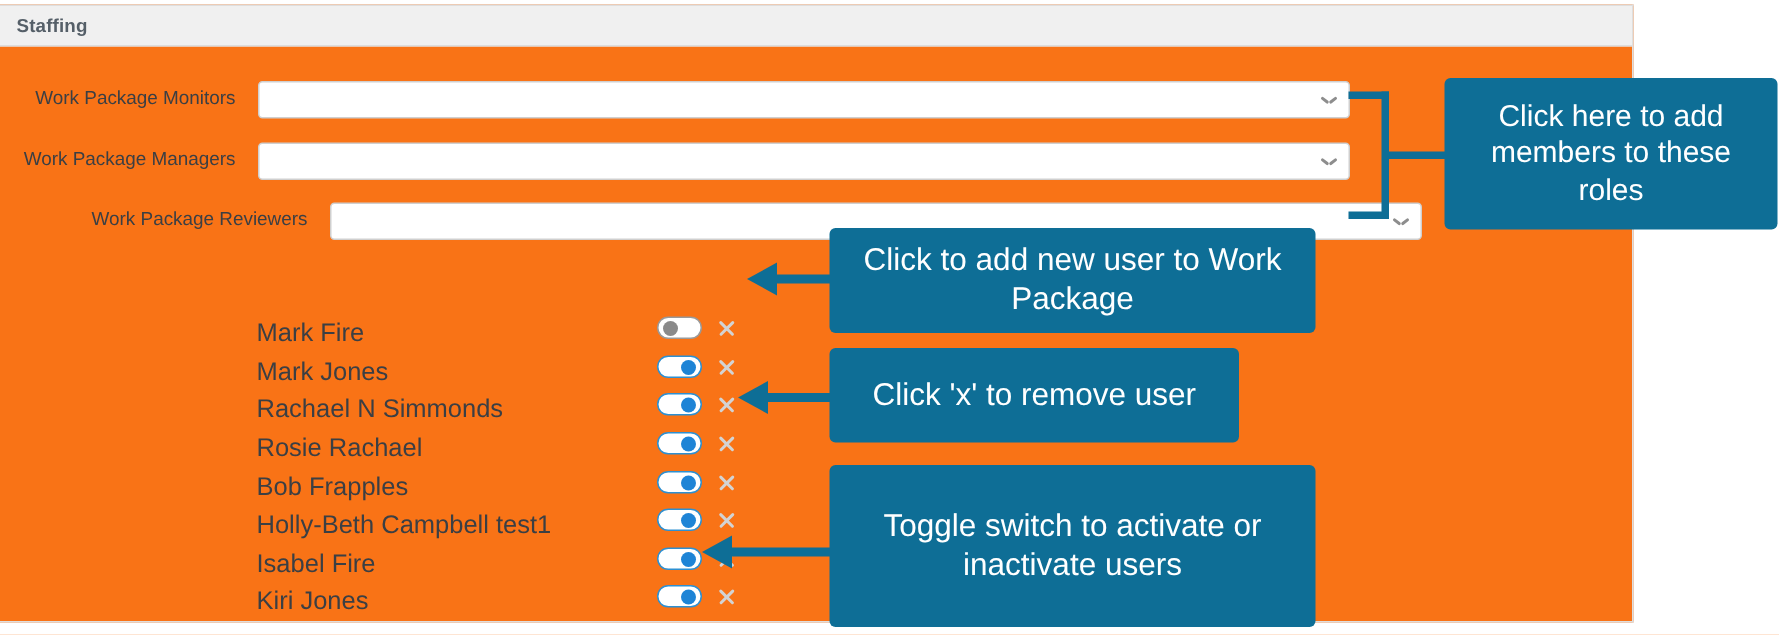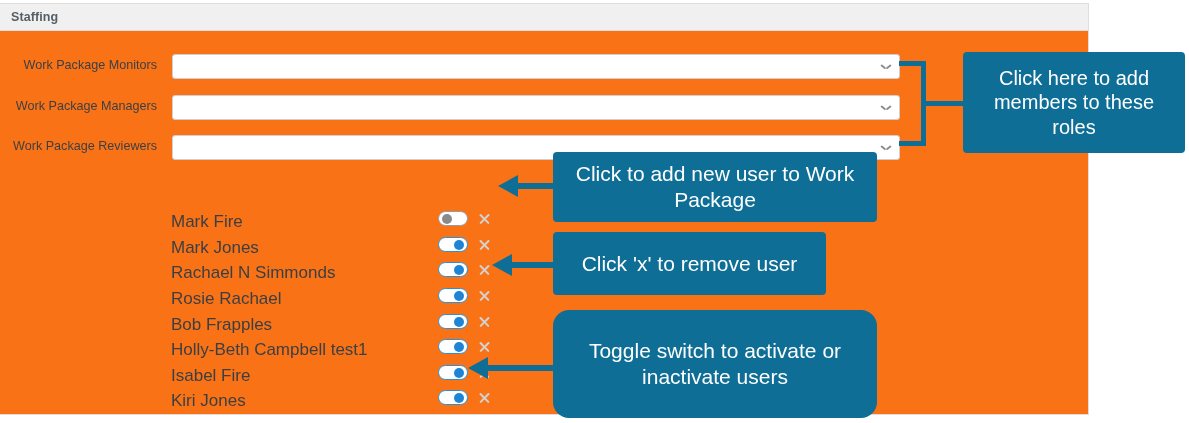--- a/index.html
+++ b/index.html
@@ -250,21 +250,21 @@
       </div>
     </div>
 
     <div class="form-row" style="top:91px; width:905px;">
       <div class="form-label" style="right:auto; left:-103px; width:260px;">Work Package Managers</div>
       <div class="select-box" style="left:172px; width:728px;">
         <div class="chev"></div>
       </div>
     </div>
 
-    <div class="form-row" style="top:131px; width:905px;">
+    <div class="form-row" style="top:131px; width:905px;margin-left:48px;">
       <div class="form-label" style="right:auto; left:-103px; width:260px;">Work Package Reviewers</div>
       <div class="select-box" style="left:172px; width:728px;">
         <div class="chev"></div>
       </div>
     </div>
 
 
     <div>
 
       <div class="user-row" style="top:204px;">
@@ -358,17 +358,17 @@
     <div class="shaft" style="width:50px;"></div>
   </div>
   <div class="callout" style="left:553px; top:232px; width:273px; height:63px; font-size:21px;">
     <span>Click 'x' to remove user</span>
   </div>
 
   <div class="arrow-left" style="left:468px; top:357px; width:92px;">
     <div class="head"></div>
     <div class="shaft" style="width:76px;"></div>
   </div>
-  <div class="callout" style="left:553px; top:310px; width:324px; height:108px; font-size:21px;border-radius:16px;">
+  <div class="callout" style="left:553px; top:310px; width:324px; height:108px; font-size:21px;">
     <span>Toggle switch to activate or inactivate users</span>
   </div>
 
 </div>
 
 </body></html>

